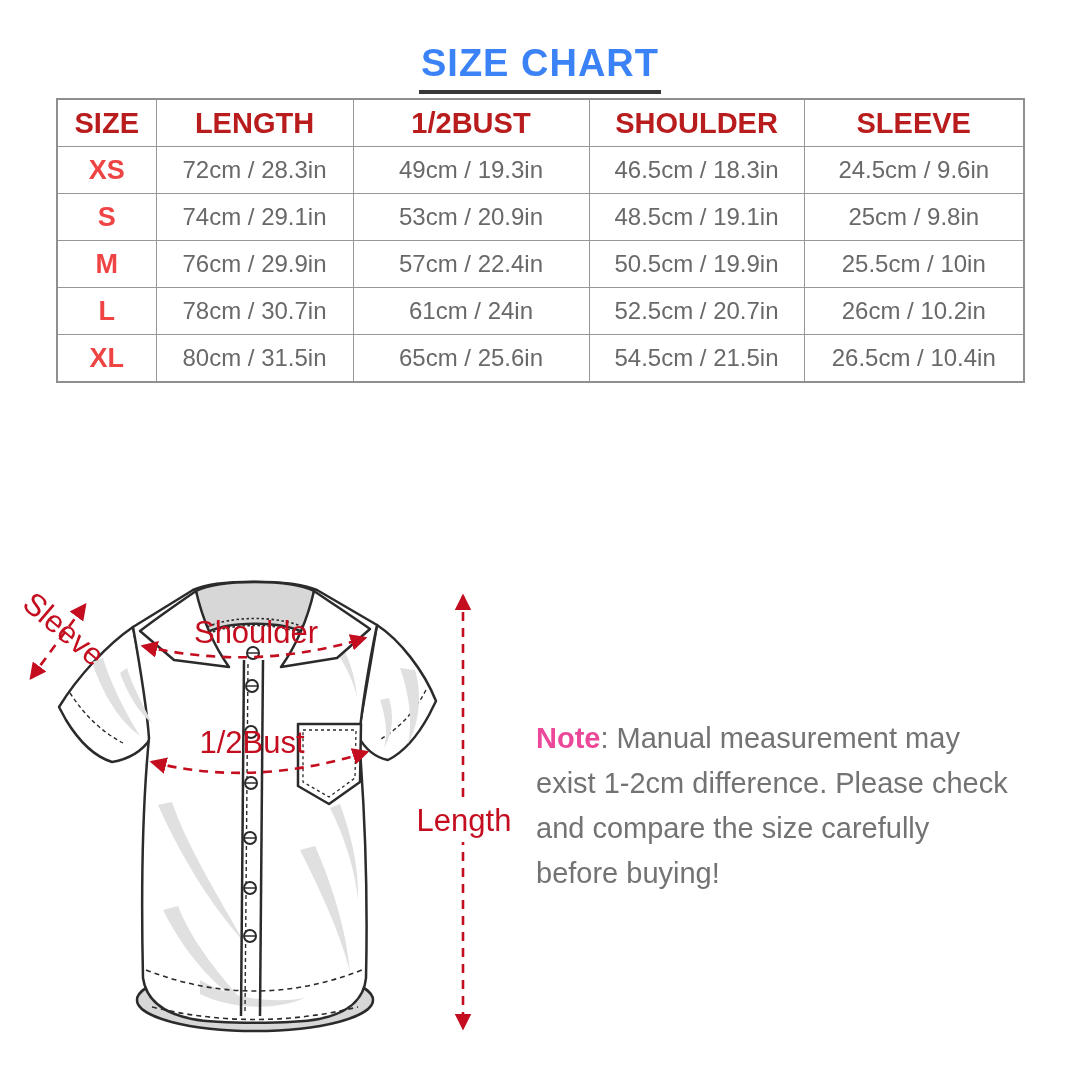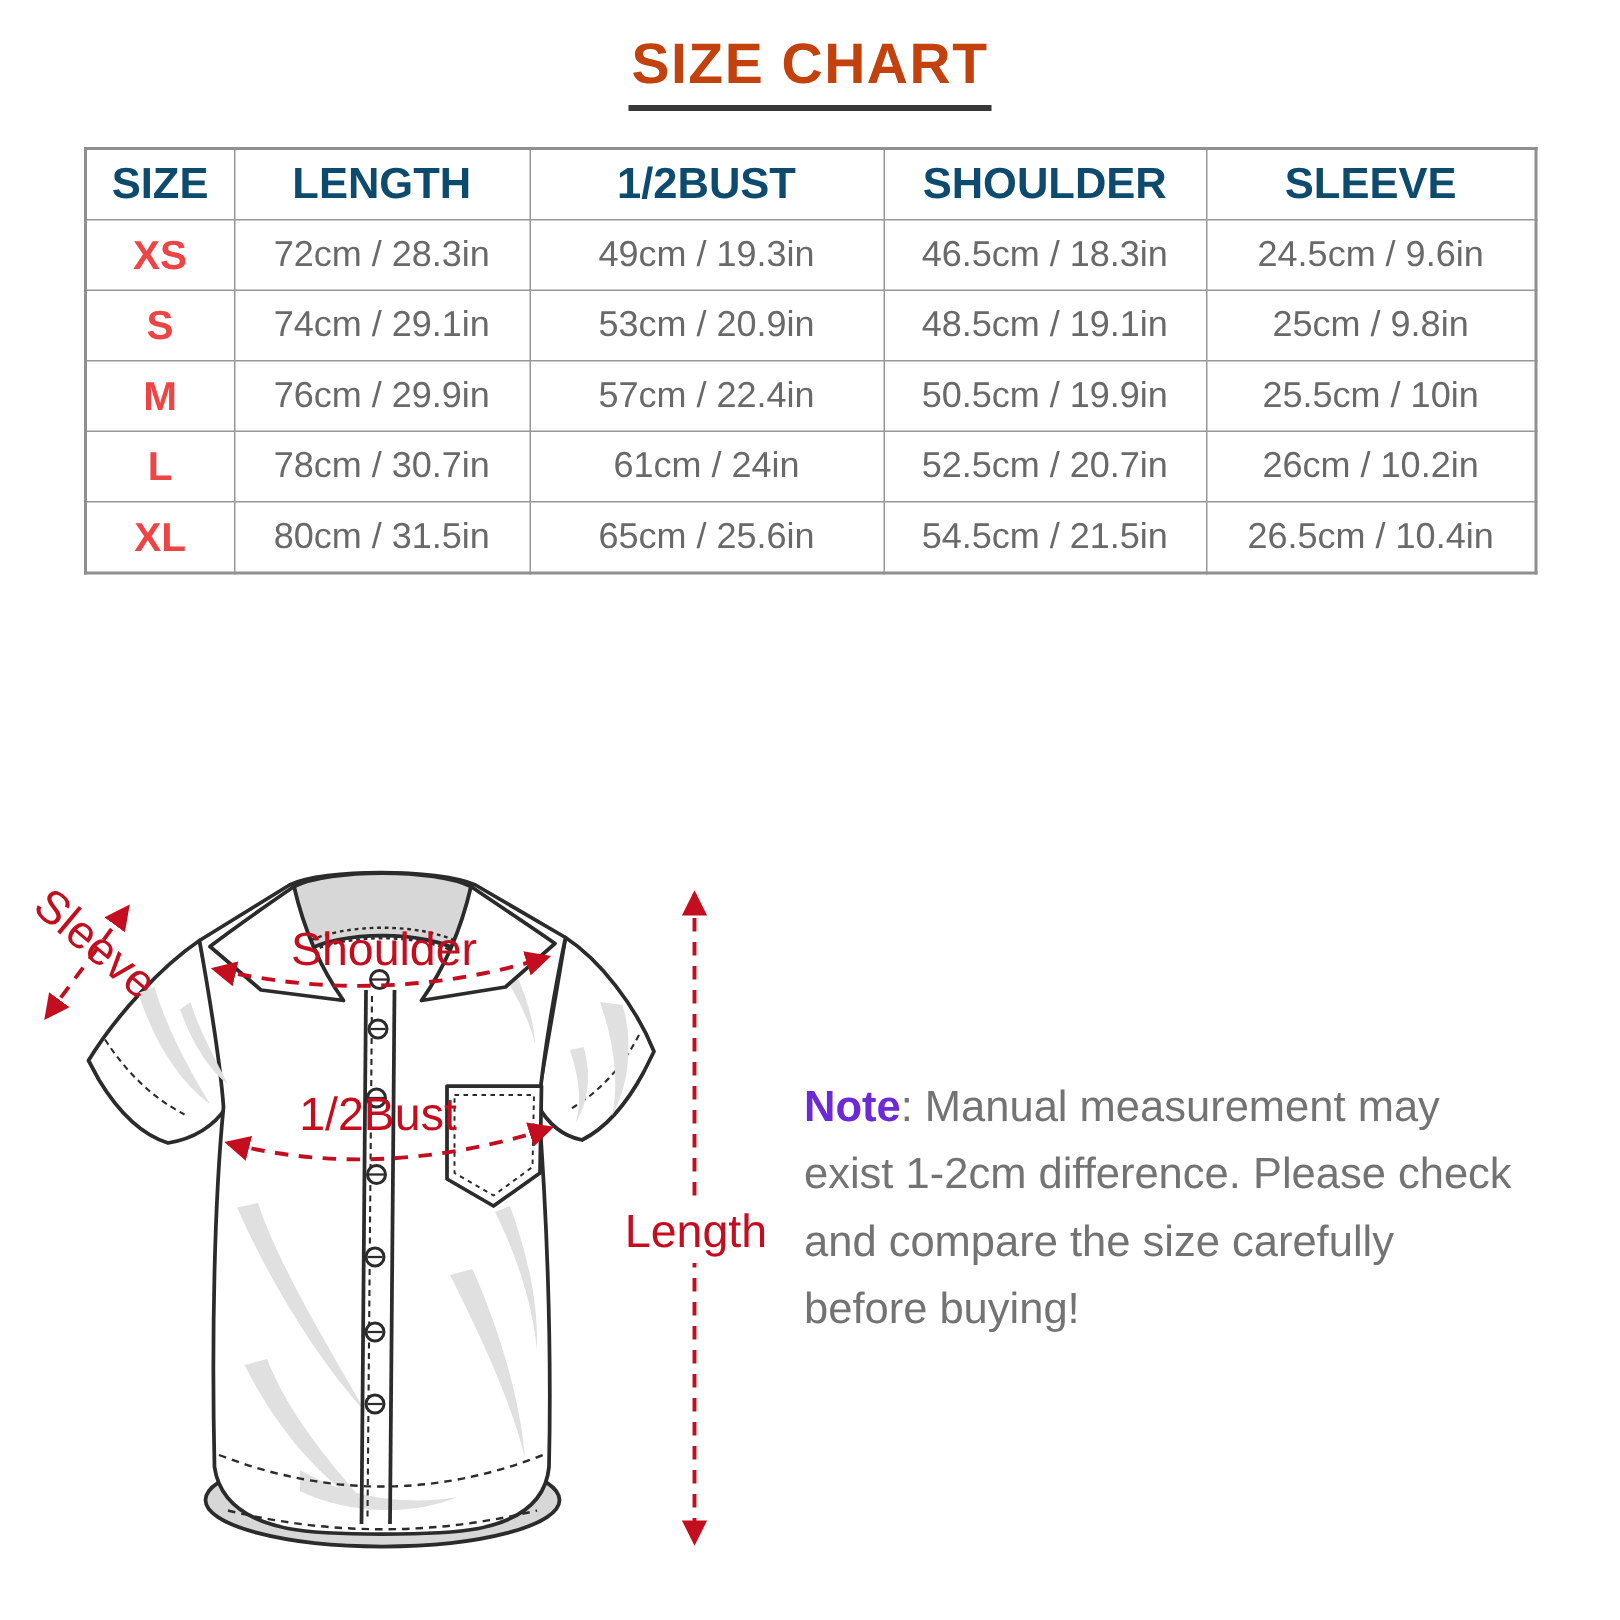--- a/index.html
+++ b/index.html
@@ -6,51 +6,51 @@
   body{
     width:1080px;height:1080px;position:relative;background:#ffffff;
     font-family:"Liberation Sans", sans-serif;overflow:hidden;
   }
   
   .title-wrap{
     position:absolute;top:22px;left:0;width:1080px;text-align:center;
   }
   .page-title{
     display:inline-block;
-    font-size:38px;font-weight:bold;color:#c2410c;letter-spacing:1px;
-    border-bottom:4px solid #383838;padding:0 2px 5px 2px;
+    font-size:38px;font-weight:bold;color:#3b82f6;letter-spacing:1px;
+    border-bottom:4px solid #383838;padding:0 2px 5px 2px;margin-top:20px;
   }
   
   table.size-table{
     position:absolute;left:56px;top:98px;width:967px;
     border-collapse:collapse;table-layout:fixed;
     border:2px solid #8f8f8f;
   }
   table.size-table th, table.size-table td{
     border:1px solid #979797;
     height:46px;text-align:center;vertical-align:middle;
     padding:0;white-space:nowrap;overflow:hidden;
   }
   table.size-table th{
-    font-size:29px;font-weight:bold;color:#0c4a6e;
+    font-size:29px;font-weight:bold;color:#b91c1c;
   }
   table.size-table td{
     font-size:24px;color:#696969;
   }
   table.size-table td.size-col{
     font-weight:bold;color:#ef4444;font-size:27px;
   }
   
   .shirt-svg{position:absolute;left:0;top:550px;}
   
   .note-text{
     position:absolute;left:536px;top:716px;width:482px;margin:0;
     font-size:29px;line-height:45px;color:#737373;
   }
-  .note-text b{font-weight:bold;color:#6d28d9;}
+  .note-text b{font-weight:bold;color:#ec4899;}
 </style>
 </head>
 <body>
 
 <div class="title-wrap">
   <span class="page-title">SIZE CHART</span>
 </div>
 
 <table class="size-table">
   <colgroup>

